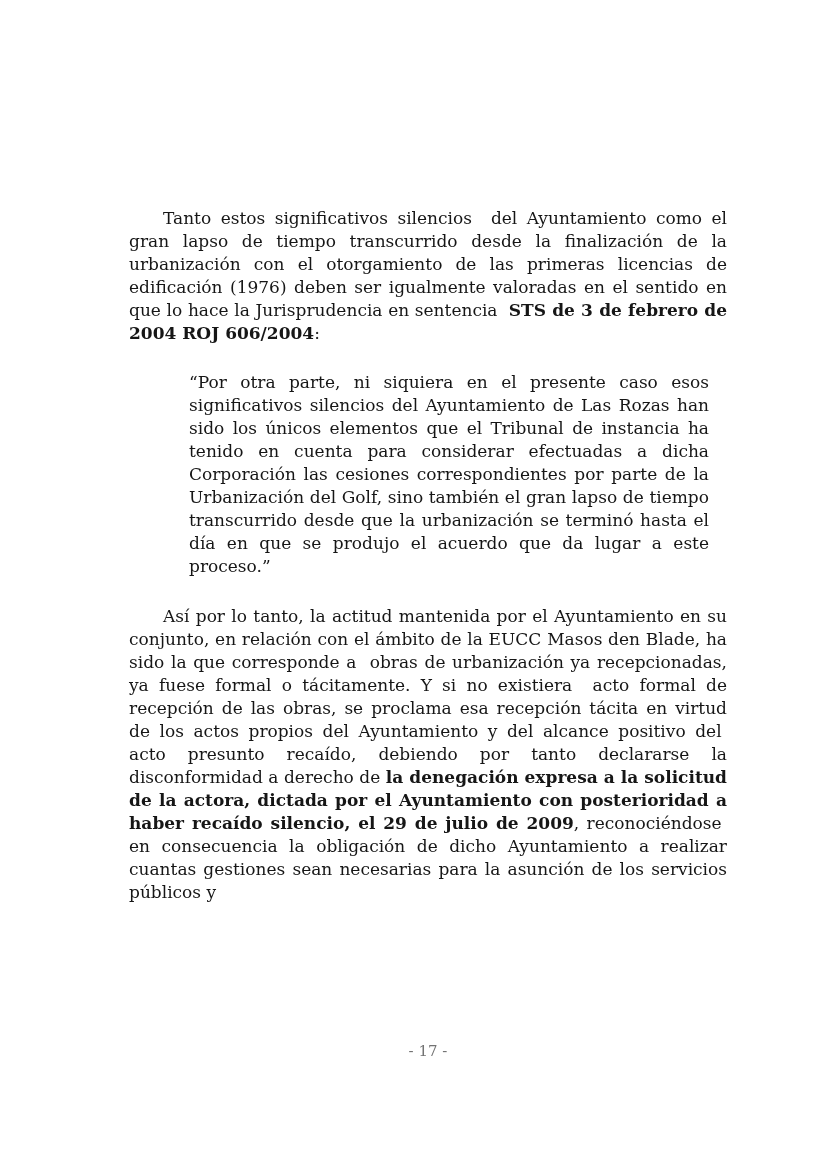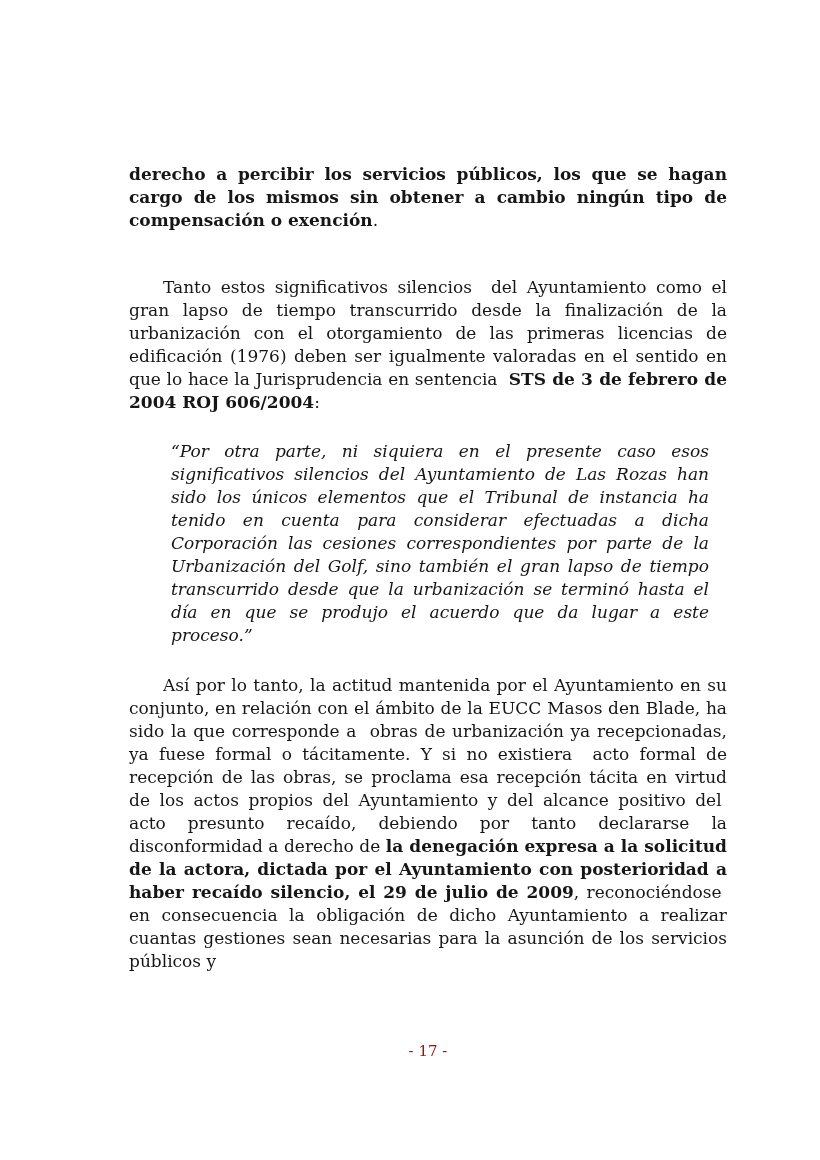--- a/index.html
+++ b/index.html
@@ -40,49 +40,47 @@
     font-weight: bold;
   }
   .lead-para .tail {
     font-weight: normal;
   }
   .intro-para {
     margin-top: 44px;
     text-indent: 34px;
   }
   .block-quote {
-    margin: 26px 18px 0 42px;
-    font-style: italic;
+    margin: 26px 18px 0 60px;
   }
   .closing-para {
     margin-top: 27px;
     text-indent: 34px;
   }
   .bold-run {
     font-weight: bold;
   }
   .page-number {
     position: absolute;
     top: 1041px;
     left: 129px;
     width: 598px;
     text-align: center;
     font-size: 15px;
     line-height: 20px;
-    color: #7f1d1d;
+    color: #737373;
   }
 </style>
 </head>
 <body>
 
 <div class="page">
 
   <div class="content">
 
-    <p class="para lead-para"><span class="bold-run">derecho a percibir los servicios públicos, los que se hagan cargo de los mismos sin obtener a cambio ningún tipo de compensación o exención</span><span class="tail">.</span></p>
 
     <p class="para intro-para"><span>Tanto estos significativos silencios&nbsp; del Ayuntamiento como el gran lapso de tiempo transcurrido desde la finalización de la urbanización con el otorgamiento de las primeras licencias de edificación (1976) deben ser igualmente valoradas en el sentido en que lo hace la Jurisprudencia en sentencia&nbsp; </span><span class="bold-run">STS de 3 de febrero de 2004 ROJ 606/2004</span><span>:</span></p>
 
     <p class="para block-quote"><span>“Por otra parte, ni siquiera en el presente caso esos significativos silencios del Ayuntamiento de Las Rozas han sido los únicos elementos que el Tribunal de instancia ha tenido en cuenta para considerar efectuadas a dicha Corporación las cesiones correspondientes por parte de la Urbanización del Golf, sino también el gran lapso de tiempo transcurrido desde que la urbanización se terminó hasta el día en que se produjo el acuerdo que da lugar a este proceso.”</span></p>
 
     <p class="para closing-para"><span>Así por lo tanto, la actitud mantenida por el Ayuntamiento en su conjunto, en relación con el ámbito de la EUCC Masos den Blade, ha sido la que corresponde a&nbsp; obras de urbanización ya recepcionadas, ya fuese formal o tácitamente. Y si no existiera&nbsp; acto formal de recepción de las obras, se proclama esa recepción tácita en virtud de los actos propios del Ayuntamiento y del alcance positivo del&nbsp; acto presunto recaído, debiendo por tanto declararse la disconformidad a derecho de </span><span class="bold-run">la denegación expresa a la solicitud de la actora, dictada por el Ayuntamiento con posterioridad a haber recaído silencio, el 29 de julio de 2009</span><span>, reconociéndose&nbsp; en consecuencia la obligación de dicho Ayuntamiento a realizar cuantas gestiones sean necesarias para la asunción de los servicios públicos y</span></p>
 
   </div>
 
   <div class="page-number">- 17 -</div>

